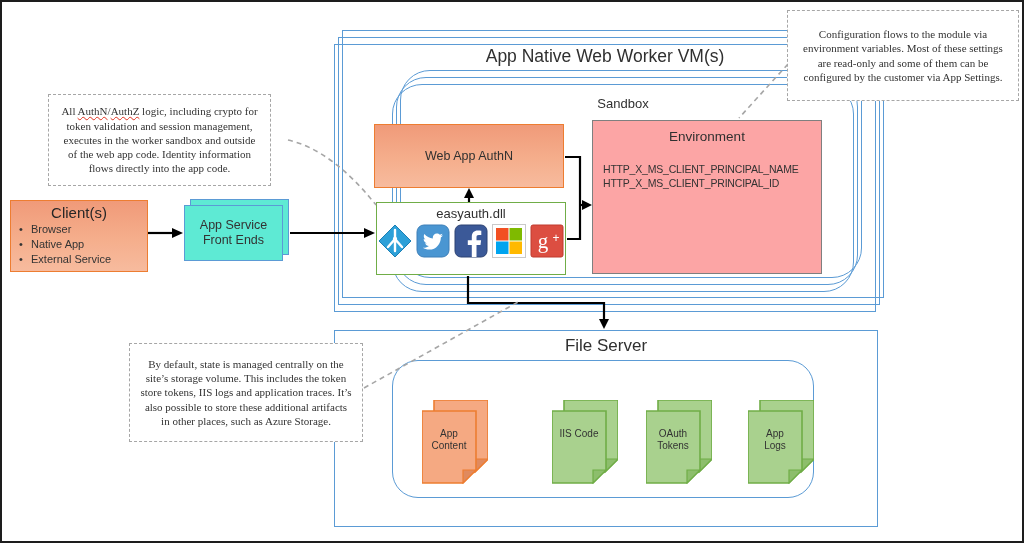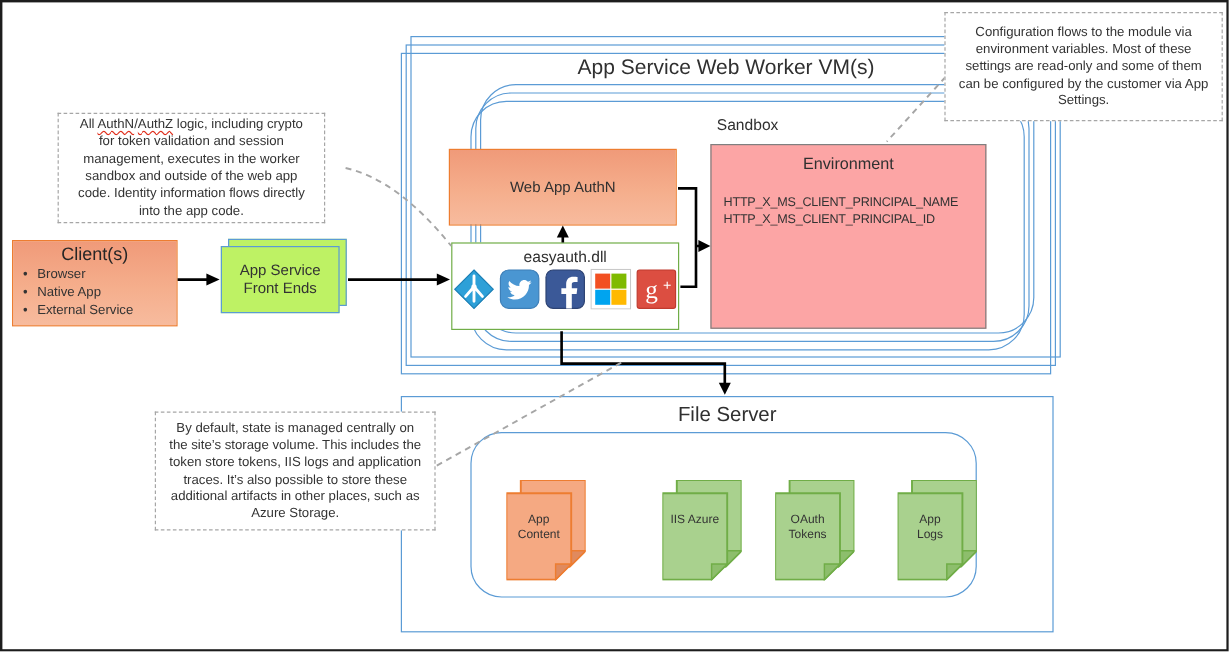--- a/index.html
+++ b/index.html
@@ -4,26 +4,26 @@
 <style>
   html,body{margin:0;padding:0;background:#ffffff;}
   #canvas{
     position:relative;width:1024px;height:543px;box-sizing:border-box;
     background:#ffffff;border:2px solid #1d1d1d;overflow:hidden;
     font-family:"Liberation Sans", sans-serif;color:#3b3b3b;
   }
   .abs{position:absolute;box-sizing:border-box;}
   .blue-rect{border:1.6px solid #5B9BD5;background:transparent;}
   .blue-round{border:1.6px solid #5B9BD5;border-radius:30px;background:transparent;}
-  .white-fill{background:#bef264;}
+  .white-fill{background:#5eead4;}
   .title{color:#303030;text-align:center;white-space:nowrap;}
   .callout{
     background:#ffffff;border:1.6px dashed #A6A6A6;z-index:60;
     font-size:11px;line-height:1.3;text-align:center;color:#333;
-    display:flex;align-items:center;justify-content:center;padding:4px 10px;
+    display:flex;align-items:center;justify-content:center;padding:4px 10px;font-family:Liberation Serif, serif;
   }
   .sq{text-decoration:underline;text-decoration-style:wavy;text-decoration-color:#e0301e;text-decoration-thickness:1px;}
   .orange-box{
     border:1.6px solid #ED7D31;
     background:linear-gradient(180deg,#F09A79 0%,#F5AE8C 55%,#F7BB9E 100%);
   }
   .env-box{border:1.4px solid #7f7f7f;background:#fca5a5;}
   .env-var{font-size:10.5px;letter-spacing:-0.2px;line-height:13.6px;color:#333;white-space:nowrap;}
   .bullet-row{display:flex;font-size:11px;line-height:15px;color:#333;}
   .bullet-dot{width:20px;text-align:center;flex:0 0 20px;}
@@ -33,21 +33,21 @@
   .stack-label{color:#303030;text-align:center;}
 </style>
 </head>
 <body>
 
 <div id="canvas">
 
   <div class="abs blue-rect" style="left:340px;top:28px;width:542px;height:268px;z-index:1;"></div>
   <div class="abs blue-rect" style="left:336px;top:35px;width:542px;height:268px;z-index:1;"></div>
   <div class="abs blue-rect" style="left:332px;top:42px;width:542px;height:268px;z-index:2;"></div>
-  <div class="abs title" style="left:332px;top:44px;width:542px;font-size:17.5px;z-index:10;">App Service Web Worker VM(s)</div>
+  <div class="abs title" style="left:332px;top:44px;width:542px;font-size:17.5px;z-index:10;">App Native Web Worker VM(s)</div>
 
   <div class="abs blue-round" style="left:398px;top:68px;width:462px;height:208px;z-index:2;"></div>
   <div class="abs blue-round" style="left:394px;top:75px;width:462px;height:208px;z-index:2;"></div>
   <div class="abs blue-round" style="left:390px;top:82px;width:462px;height:208px;z-index:3;"></div>
   <div class="abs stack-label" style="left:390px;top:94px;width:462px;font-size:13px;z-index:10;">Sandbox</div>
 
   <div class="abs orange-box" style="left:372px;top:122px;width:190px;height:64px;z-index:10;display:flex;align-items:center;justify-content:center;">
     <span style="font-size:12.5px;color:#303030;">Web App AuthN</span>
   </div>
 
@@ -143,21 +143,21 @@
      </svg>
      <div class="doc-label" style="left:0;top:28px;width:54px;">App<br>Content</div>
       </div>
       <div class="abs" style="left: 550px; top: 398px; width: 66px; height: 84px; z-index: 12;">
         <svg width="66" height="84" viewBox="0 0 66 84">
        <path d="M12,0 h54 v59 l-13,13 h-41 z" fill="#A9D18E" stroke="#70AD47" stroke-width="1.6"></path>
        <path d="M66,59 l-13,0 l0,13 z" fill="#8DBE6C" stroke="#70AD47" stroke-width="1.2"></path>
        <path d="M0,11 h54 v59 l-13,13 h-41 z" fill="#A9D18E" stroke="#70AD47" stroke-width="1.6"></path>
        <path d="M54,70 l-13,0 l0,13 z" fill="#8DBE6C" stroke="#70AD47" stroke-width="1.2"></path>
      </svg>
-     <div class="doc-label" style="left:0;top:28px;width:54px;">IIS Azure</div>
+     <div class="doc-label" style="left:0;top:28px;width:54px;">IIS Code</div>
       </div>
       <div class="abs" style="left: 644px; top: 398px; width: 66px; height: 84px; z-index: 12;">
         <svg width="66" height="84" viewBox="0 0 66 84">
        <path d="M12,0 h54 v59 l-13,13 h-41 z" fill="#A9D18E" stroke="#70AD47" stroke-width="1.6"></path>
        <path d="M66,59 l-13,0 l0,13 z" fill="#8DBE6C" stroke="#70AD47" stroke-width="1.2"></path>
        <path d="M0,11 h54 v59 l-13,13 h-41 z" fill="#A9D18E" stroke="#70AD47" stroke-width="1.6"></path>
        <path d="M54,70 l-13,0 l0,13 z" fill="#8DBE6C" stroke="#70AD47" stroke-width="1.2"></path>
      </svg>
      <div class="doc-label" style="left:0;top:28px;width:54px;">OAuth<br>Tokens</div>
       </div>

